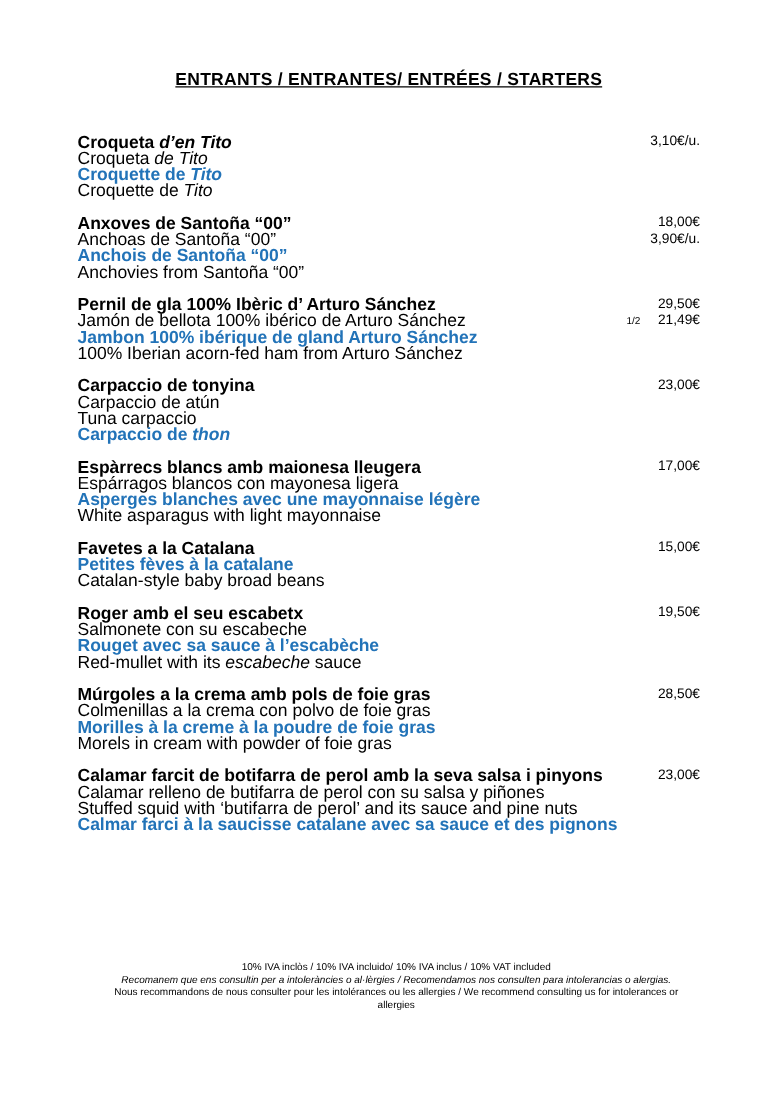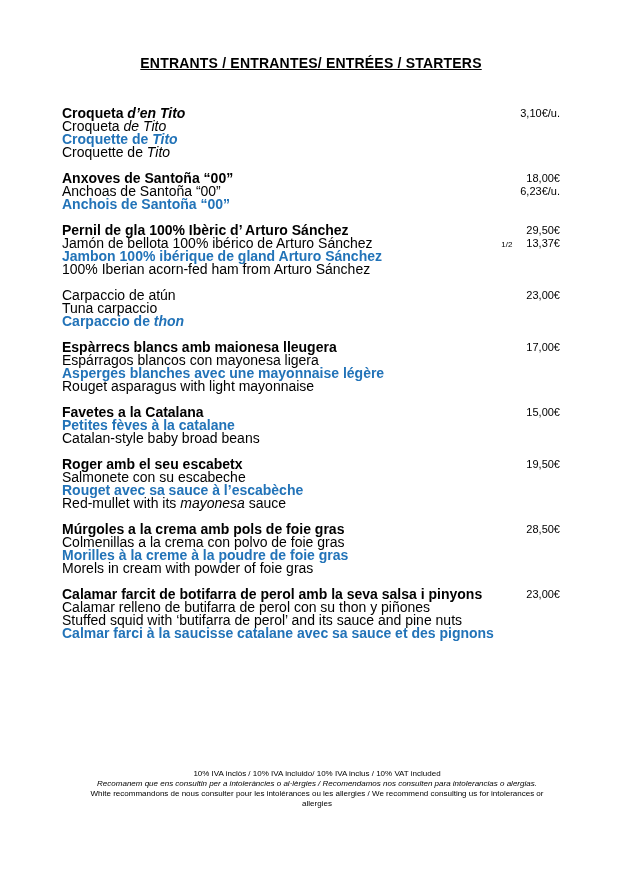--- a/index.html
+++ b/index.html
@@ -80,57 +80,59 @@
     <div class="prices">
       <div class="price-line"><span>3,10€/u.</span></div>
     </div>
   </div>
 
   <div class="item">
     <div class="lines">
       <div class="line line-ca"><span>Anxoves de Santoña “00”</span></div>
       <div class="line line-es"><span>Anchoas de Santoña “00”</span></div>
       <div class="line line-fr"><span>Anchois de Santoña “00”</span></div>
+      <div class="line line-en"><span>Anchovies from Santoña “00”</span></div>
     </div>
     <div class="prices">
       <div class="price-line"><span>18,00€</span></div>
-      <div class="price-line"><span>6,23€/u.</span></div>
+      <div class="price-line"><span>3,90€/u.</span></div>
     </div>
   </div>
 
   <div class="item">
     <div class="lines">
       <div class="line line-ca"><span>Pernil de gla 100% Ibèric d’ Arturo Sánchez</span></div>
       <div class="line line-es"><span>Jamón de bellota 100% ibérico de Arturo Sánchez</span></div>
       <div class="line line-fr"><span>Jambon 100% ibérique de gland Arturo Sánchez</span></div>
       <div class="line line-en"><span>100% Iberian acorn-fed ham from Arturo Sánchez</span></div>
     </div>
     <div class="prices">
       <div class="price-line"><span>29,50€</span></div>
-      <div class="price-line"><span class="seg-small">1/2</span><span>13,37€</span></div>
+      <div class="price-line"><span class="seg-small">1/2</span><span>21,49€</span></div>
     </div>
   </div>
 
   <div class="item">
     <div class="lines">
+      <div class="line line-ca"><span>Carpaccio de tonyina</span></div>
       <div class="line line-es"><span>Carpaccio de atún</span></div>
       <div class="line line-en"><span>Tuna carpaccio</span></div>
       <div class="line line-fr"><span>Carpaccio de </span><span class="seg-italic">thon</span></div>
     </div>
     <div class="prices">
       <div class="price-line"><span>23,00€</span></div>
     </div>
   </div>
 
   <div class="item">
     <div class="lines">
       <div class="line line-ca"><span>Espàrrecs blancs amb maionesa lleugera</span></div>
       <div class="line line-es"><span>Espárragos blancos con mayonesa ligera</span></div>
       <div class="line line-fr"><span>Asperges blanches avec une mayonnaise légère</span></div>
-      <div class="line line-en"><span>Rouget asparagus with light mayonnaise</span></div>
+      <div class="line line-en"><span>White asparagus with light mayonnaise</span></div>
     </div>
     <div class="prices">
       <div class="price-line"><span>17,00€</span></div>
     </div>
   </div>
 
   <div class="item">
     <div class="lines">
       <div class="line line-ca"><span>Favetes a la Catalana</span></div>
       <div class="line line-fr"><span>Petites fèves à la catalane</span></div>
@@ -139,21 +141,21 @@
     <div class="prices">
       <div class="price-line"><span>15,00€</span></div>
     </div>
   </div>
 
   <div class="item">
     <div class="lines">
       <div class="line line-ca"><span>Roger amb el seu escabetx</span></div>
       <div class="line line-es"><span>Salmonete con su escabeche</span></div>
       <div class="line line-fr"><span>Rouget avec sa sauce à l’escabèche</span></div>
-      <div class="line line-en"><span>Red-mullet with its </span><span class="seg-italic">mayonesa</span><span> sauce</span></div>
+      <div class="line line-en"><span>Red-mullet with its </span><span class="seg-italic">escabeche</span><span> sauce</span></div>
     </div>
     <div class="prices">
       <div class="price-line"><span>19,50€</span></div>
     </div>
   </div>
 
   <div class="item">
     <div class="lines">
       <div class="line line-ca"><span>Múrgoles a la crema amb pols de foie gras</span></div>
       <div class="line line-es"><span>Colmenillas a la crema con polvo de foie gras</span></div>
@@ -161,29 +163,29 @@
       <div class="line line-en"><span>Morels in cream with powder of foie gras</span></div>
     </div>
     <div class="prices">
       <div class="price-line"><span>28,50€</span></div>
     </div>
   </div>
 
   <div class="item">
     <div class="lines">
       <div class="line line-ca"><span>Calamar farcit de botifarra de perol amb la seva salsa i pinyons</span></div>
-      <div class="line line-es"><span>Calamar relleno de butifarra de perol con su thon y piñones</span></div>
+      <div class="line line-es"><span>Calamar relleno de butifarra de perol con su salsa y piñones</span></div>
       <div class="line line-en"><span>Stuffed squid with ‘butifarra de perol’ and its sauce and pine nuts</span></div>
       <div class="line line-fr"><span>Calmar farci à la saucisse catalane avec sa sauce et des pignons</span></div>
     </div>
     <div class="prices">
       <div class="price-line"><span>23,00€</span></div>
     </div>
   </div>
 
   <div class="footer">
     <div class="footer-line">10% IVA inclòs / 10% IVA incluido/ 10% IVA inclus / 10% VAT included</div>
     <div class="footer-line footer-italic">Recomanem que ens consultin per a intoleràncies o al·lèrgies / Recomendamos nos consulten para intolerancias o alergias.</div>
-    <div class="footer-line">White recommandons de nous consulter pour les intolérances ou les allergies / We recommend consulting us for intolerances or</div>
+    <div class="footer-line">Nous recommandons de nous consulter pour les intolérances ou les allergies / We recommend consulting us for intolerances or</div>
     <div class="footer-line">allergies</div>
   </div>
 
 </div>
 
 </body></html>

